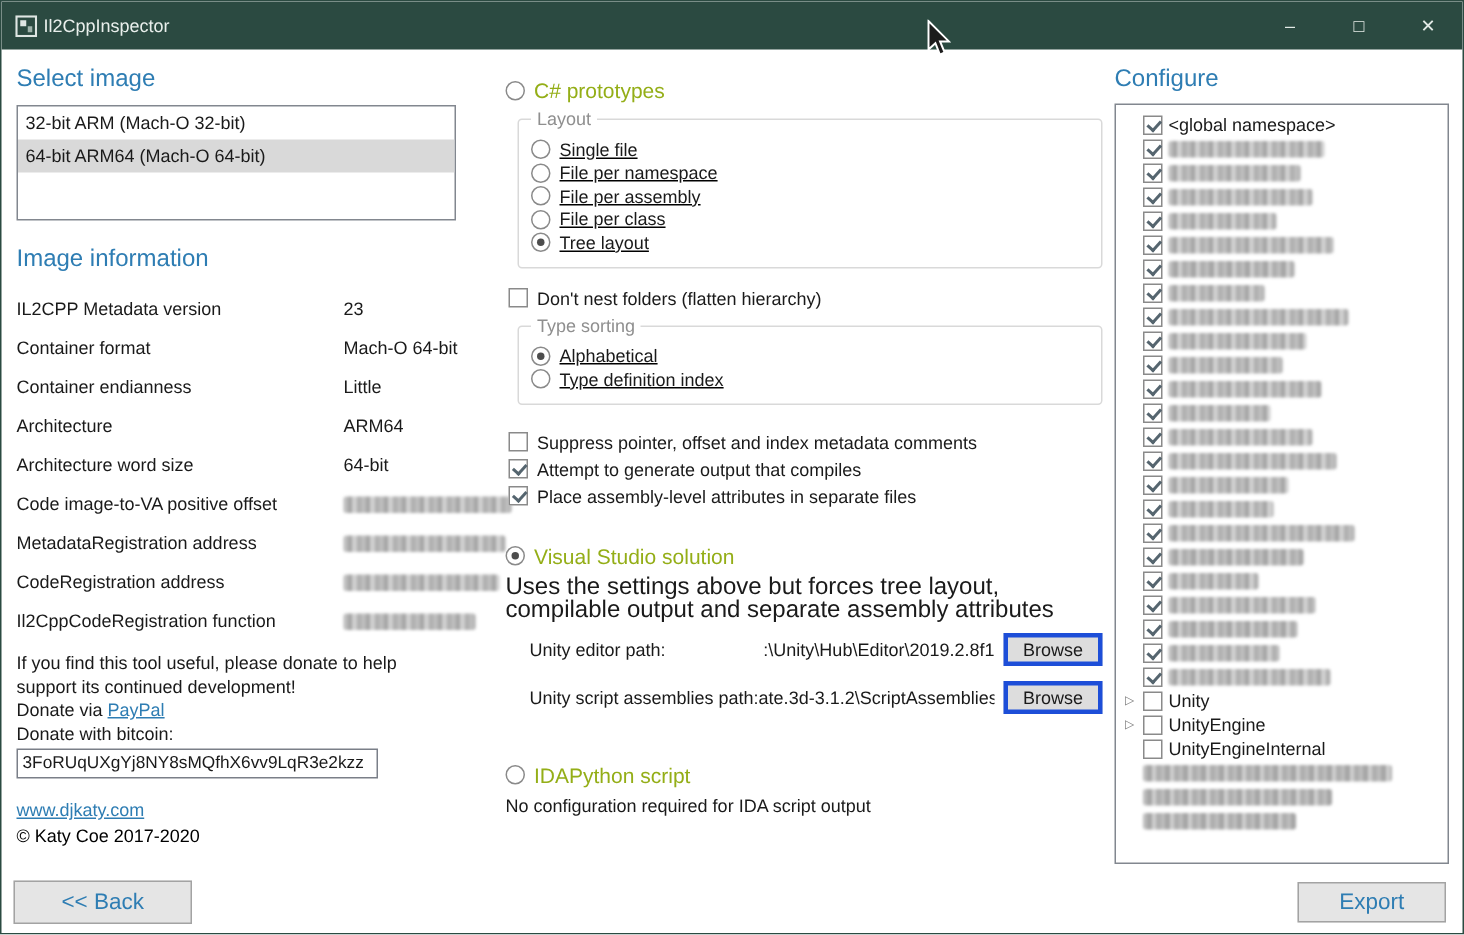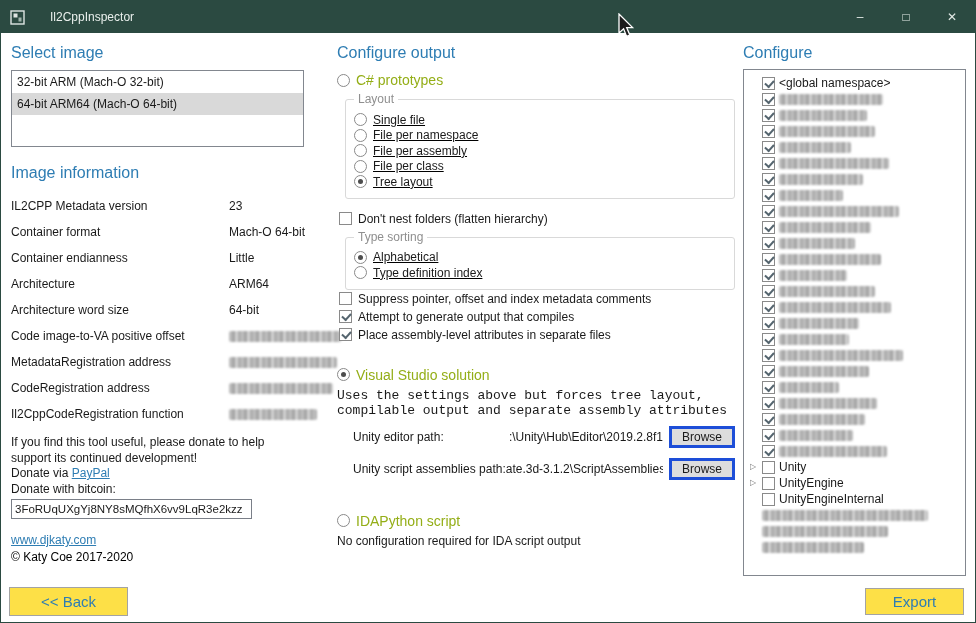--- a/index.html
+++ b/index.html
@@ -2,21 +2,21 @@
 <html><head>
 <meta charset="utf-8">
 <style>
   *{margin:0;padding:0;box-sizing:border-box;font-family:"Liberation Sans","DejaVu Sans",sans-serif;}
   html,body{width:976px;height:623px;background:#fff;overflow:hidden;}
   .window{position:relative;width:976px;height:623px;background:#fff;border:1px solid #2b4a41;overflow:hidden;}
 
   
   .titlebar{height:32px;background:#2b4a41;display:flex;align-items:center;color:#e9efec;}
   .app-icon{margin-left:9px;display:flex;align-items:center;}
-  .win-title{margin-left:25px;font-size:12px;color:#e9efec;}
+  .win-title{margin-left:4px;font-size:12px;color:#e9efec;}
   .win-buttons{margin-left:auto;display:flex;height:32px;}
   .win-btn{width:46px;height:32px;display:flex;align-items:center;justify-content:center;font-size:12px;color:#e3eae6;cursor:default;}
 
   .main{position:relative;height:591px;}
   .col{position:absolute;top:10px;}
   .col-left{left:10px;width:293px;}
   .col-mid{left:336px;width:398px;}
   .col-right{left:742px;width:223px;}
 
   .heading{font-size:16px;color:#2e7db3;line-height:20px;}
@@ -37,43 +37,43 @@
     filter:blur(1.1px);}
 
   .donate{margin-top:8px;font-size:12px;line-height:15.5px;color:#1a1a1a;}
   .link{color:#2e7db3;text-decoration:underline;cursor:pointer;font-size:12px;}
   .bitcoin-input{margin-top:2px;width:241px;height:20px;border:1px solid #7a7f88;font-size:11.5px;padding:0 3px;color:#1a1a1a;background:#fff;}
   .links{margin-top:14px;}
   .links .link{display:block;margin-bottom:1px;line-height:15.5px;}
   .copyright{font-size:12px;margin-top:1px;line-height:15.5px;}
 
   
-  .big-btn{position:absolute;background:#fde047;border:1px solid #a3a3a3;color:#2e7db3;font-size:15px;display:flex;align-items:center;justify-content:center;cursor:pointer;}
+  .big-btn{position:absolute;background:#e5e5e5;border:1px solid #a3a3a3;color:#2e7db3;font-size:15px;display:flex;align-items:center;justify-content:center;cursor:pointer;}
   .back-btn{left:8px;bottom:8px;width:119px;height:29px;}
   .export-btn{right:11px;bottom:9px;width:99px;height:27px;}
 
   
   .opt-row{display:flex;align-items:center;gap:6px;}
   .green-row{margin-top:8px;height:18px;}
   .green-label{font-size:14px;color:#94ae17;}
   .radio{width:13px;height:13px;border:1px solid #8a8a8a;border-radius:50%;background:#fff;position:relative;flex:none;}
   .radio.sel::after{content:"";position:absolute;inset:3px;border-radius:50%;background:#4d4d4d;}
   .cb{width:13px;height:13px;border:1px solid #8a8a8a;background:#fff;position:relative;flex:none;}
   .cb.checked::after{content:"";position:absolute;left:2px;top:2px;width:7px;height:4px;border-left:2px solid #55656f;border-bottom:2px solid #55656f;transform:rotate(-48deg);}
 
   .groupbox{position:relative;border:1px solid #d9d9d9;border-radius:3px;margin:10px 0 0 8px;padding:12px 10px 8px 8px;text-decoration:underline;}
   .gb-title{position:absolute;top:-8px;left:8px;background:#fff;padding:0 4px;color:#8f8f8f;font-size:12px;}
   .gb-opt{display:flex;align-items:center;gap:6px;height:15.5px;font-size:12px;color:#1a1a1a;}
 
   .cb-row{margin:12px 0 0 2px;height:16px;font-size:12px;color:#1a1a1a;}
-  .cb-block{margin-top:0;}
+  .cb-block{margin-top:16px;}
   .cb-block .cb-row{margin-top:0;height:18px;}
 
   .vs-row{margin-top:22px;}
-  .vs-desc{margin-top:4px;font-size:13px;line-height:15px;color:#1a1a1a;width:396px;font-family:Liberation Mono, monospace;}
+  .vs-desc{margin-top:4px;font-size:16px;line-height:15px;color:#1a1a1a;width:396px;}
   .unity-row{display:flex;align-items:center;margin:6px 0 0 16px;height:26px;}
   .u-label{font-size:12px;color:#1a1a1a;flex:none;}
   .u-value{flex:1;font-size:12px;color:#1a1a1a;text-align:right;margin-right:6px;white-space:nowrap;overflow:hidden;}
   .btn-browse{flex:none;width:66px;height:22px;background:#ddd;border:3px solid #1d4ed8;font-size:12px;color:#1a1a1a;cursor:pointer;font-family:"Liberation Sans",sans-serif;}
   .ida-row{margin-top:30px;}
   .ida-desc{margin-top:4px;font-size:12px;color:#1a1a1a;}
 
   
   .ns-box{margin-top:6px;height:507px;border:1px solid #82878f;background:#fff;overflow:hidden;padding:5px 0 0 4px;}
   .ns-row{display:flex;align-items:center;height:16px;gap:4px;font-size:12px;color:#1a1a1a;white-space:nowrap;}
@@ -160,21 +160,20 @@
       </div>
       <input class="bitcoin-input" value="3FoRUqUXgYj8NY8sMQfhX6vv9LqR3e2kzz" style="">
 
       <div class="links">
         <a class="link">www.djkaty.com</a>
         <div class="copyright">© Katy Coe 2017-2020</div>
       </div>
     </div>
 
     <div class="col col-mid">
-      <div class="heading">Configure output</div>
 
       <div class="opt-row green-row">
         <span class="radio" id="csharp-radio"></span>
         <span class="green-label">C# prototypes</span>
       </div>
 
       <div class="groupbox">
         <span class="gb-title">Layout</span>
         <div>
             <div class="gb-opt">

